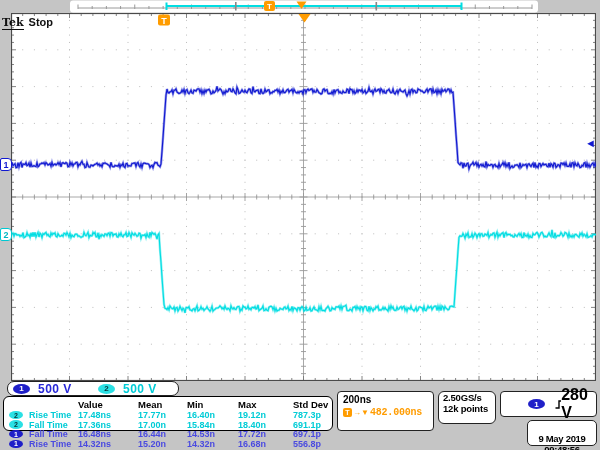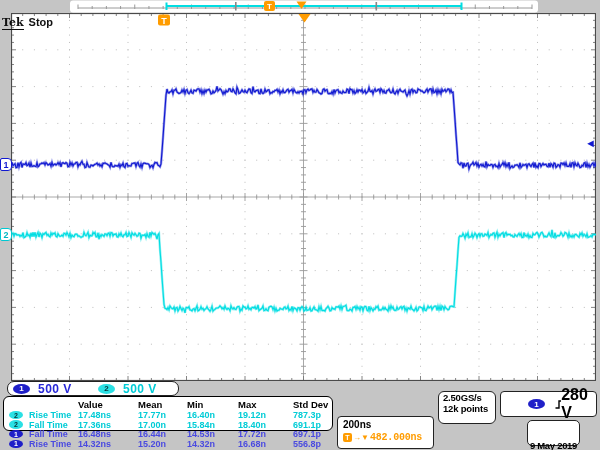--- a/index.html
+++ b/index.html
@@ -44,35 +44,35 @@
     border-radius:6px; padding:1px 2px 0 2px; }
   .mrow { display:grid; grid-template-columns:72px 60px 49px 51px 55px 1fr;
     align-items:center; height:9.6px; }
   .mrow.mhead { height:12px; }
   .mhead span { font-size:9.5px; font-weight:bold; color:#000; }
   .mcell { font-size:9px; font-weight:bold; white-space:nowrap; }
   .mname { display:flex; align-items:center; gap:6px; padding-left:3px; }
   .rowc1 .mcell { color:#4a4ae0; }
   .rowc2 .mcell { color:#00ccd6; }
   
-  #tb-panel { left:337px; top:391px; width:97px; height:33px; padding:2px 5px;margin-top:25px; }
+  #tb-panel { left:337px; top:391px; width:97px; height:40px; padding:2px 5px; }
   #tb-panel .tscale { font-size:10px; font-weight:bold; color:#000; }
   .orange { color:#ff9c00; }
   #tb-panel .delay-line { display:flex; align-items:center; margin-top:2px; }
   .t-tag { width:9px; height:9px; border-radius:2px; background:#ff9c00; color:#fff;
     font-size:7px; font-weight:bold; display:flex; align-items:center; justify-content:center; flex:0 0 auto; }
   .delay-glyph { font-size:8px; font-weight:bold; margin:0 1px; }
   .delay-val { font-size:10px; font-weight:bold; letter-spacing:-0.2px;font-family:Liberation Mono, monospace; }
   #acq-panel { left:438px; top:391px; width:58px; height:33px; padding:0 4px;border-radius:6px; }
   #acq-panel div { font-size:9.5px; font-weight:bold; color:#000; letter-spacing:-0.2px; }
   #trig-panel { left:500px; top:391px; width:97px; height:26px; display:flex; align-items:center; padding:0 5px; }
   #trig-panel .badge { margin-left:22px; }
   #trig-panel svg { margin-left:9px; }
   #trig-level { margin-left:auto; font-size:16px; font-weight:bold; color:#000; }
-  #date-panel { left:527px; top:420px; width:53px; height:26px; text-align:center; padding-top:19px; border-radius:5px; }
+  #date-panel { left:527px; top:420px; width:70px; height:26px; text-align:center; padding-top:12px; border-radius:5px; }
   #date-panel div { font-size:9.5px; font-weight:bold; color:#000; letter-spacing:-0.3px; }
 </style>
 </head>
 <body>
 
 <svg id="topbar-svg" width="600" height="13">
     <rect x="70" y="0.5" width="468" height="12" rx="3" fill="#fff"></rect>
     <line x1="78" y1="8" x2="532" y2="8" stroke="#9a9a9a" stroke-width="1"></line>
     <line x1="78" y1="4.5" x2="78" y2="9" stroke="#999" stroke-width="1"></line>
     <line x1="92.1875" y1="6" x2="92.1875" y2="9" stroke="#999" stroke-width="1"></line>

